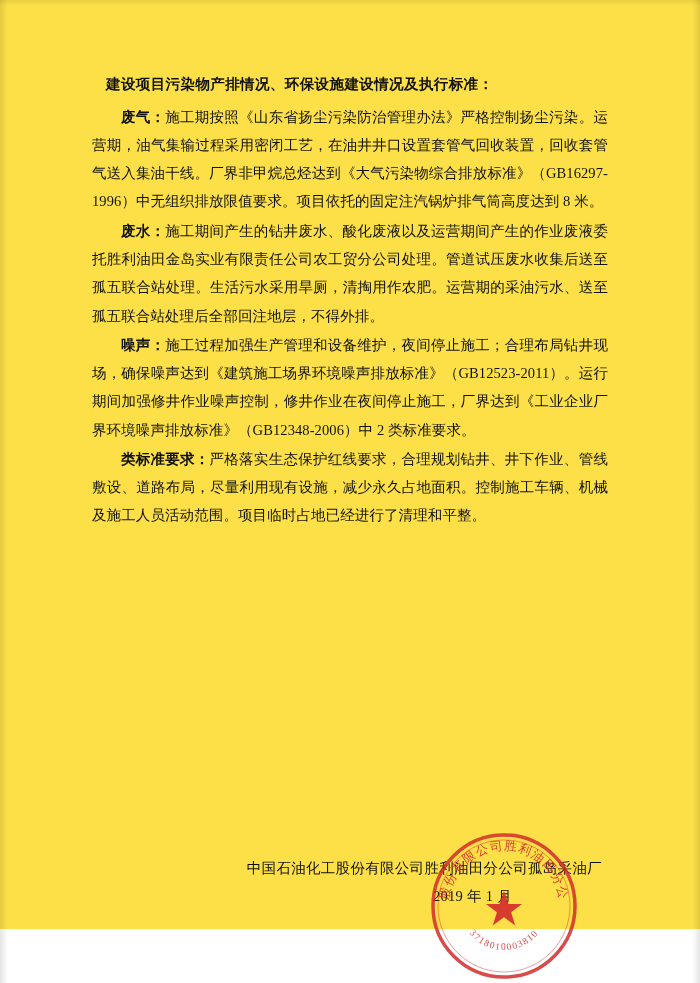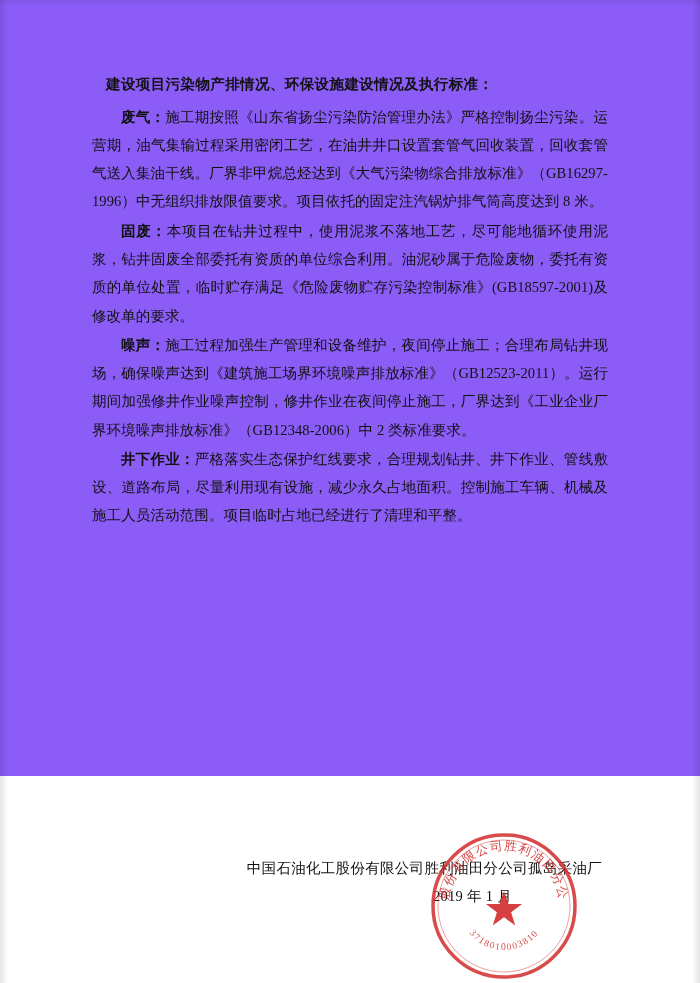--- a/index.html
+++ b/index.html
@@ -12,22 +12,22 @@
     background: #ffffff;
     font-family: "Liberation Serif", "DejaVu Serif", serif;
     color: #111111;
     position: relative;
     overflow: hidden;
   }
   .page {
     position: absolute;
     left: 0; top: 0;
     width: 700px;
-    height: 776px;
-    background: #8b5cf6;
+    height: 929px;
+    background: #fde047;
   }
   .content {
     position: absolute;
     left: 92px;
     top: 72px;
     width: 516px;
   }
   .doc-title {
     font-size: 14.5px;
     font-weight: bold;
@@ -110,32 +110,32 @@
   <div class="edge-shadow-top"></div>
 
   <div class="content">
 
     <div class="doc-title">建设项目污染物产排情况、环保设施建设情况及执行标准：</div>
 
     <p class="para">
       <span class="lead">废气：</span><span>施工期按照《山东省扬尘污染防治管理办法》严格控制扬尘污染。运营期，油气集输过程采用密闭工艺，在油井井口设置套管气回收装置，回收套管气送入集油干线。厂界非甲烷总烃达到《大气污染物综合排放标准》（GB16297-1996）中无组织排放限值要求。项目依托的固定注汽锅炉排气筒高度达到 8 米。</span>
     </p>
 
+    <p class="para">
+      <span class="lead">废水：</span><span>施工期间产生的钻井废水、酸化废液以及运营期间产生的作业废液委托胜利油田金岛实业有限责任公司农工贸分公司处理。管道试压废水收集后送至孤五联合站处理。生活污水采用旱厕，清掏用作农肥。运营期的采油污水、送至孤五联合站处理后全部回注地层，不得外排。</span>
+    </p>
 
-    <p class="para">
-      <span class="lead">固废：</span><span>本项目在钻井过程中，使用泥浆不落地工艺，尽可能地循环使用泥浆，钻井固废全部委托有资质的单位综合利用。油泥砂属于危险废物，委托有资质的单位处置，临时贮存满足《危险废物贮存污染控制标准》(GB18597-2001)及修改单的要求。</span>
-    </p>
 
     <p class="para">
       <span class="lead">噪声：</span><span>施工过程加强生产管理和设备维护，夜间停止施工；合理布局钻井现场，确保噪声达到《建筑施工场界环境噪声排放标准》（GB12523-2011）。运行期间加强修井作业噪声控制，修井作业在夜间停止施工，厂界达到《工业企业厂界环境噪声排放标准》（GB12348-2006）中 2 类标准要求。</span>
     </p>
 
 
     <p class="para">
-      <span class="lead">井下作业：</span><span>严格落实生态保护红线要求，合理规划钻井、井下作业、管线敷设、道路布局，尽量利用现有设施，减少永久占地面积。控制施工车辆、机械及施工人员活动范围。项目临时占地已经进行了清理和平整。</span>
+      <span class="lead">类标准要求：</span><span>严格落实生态保护红线要求，合理规划钻井、井下作业、管线敷设、道路布局，尽量利用现有设施，减少永久占地面积。控制施工车辆、机械及施工人员活动范围。项目临时占地已经进行了清理和平整。</span>
     </p>
 
 
   </div>
 
   <div class="sign-block">
     <div class="sign-org">中国石油化工股份有限公司胜利油田分公司孤岛采油厂</div>
     <div class="sign-date">2019 年 1 月</div>
   </div>
 

